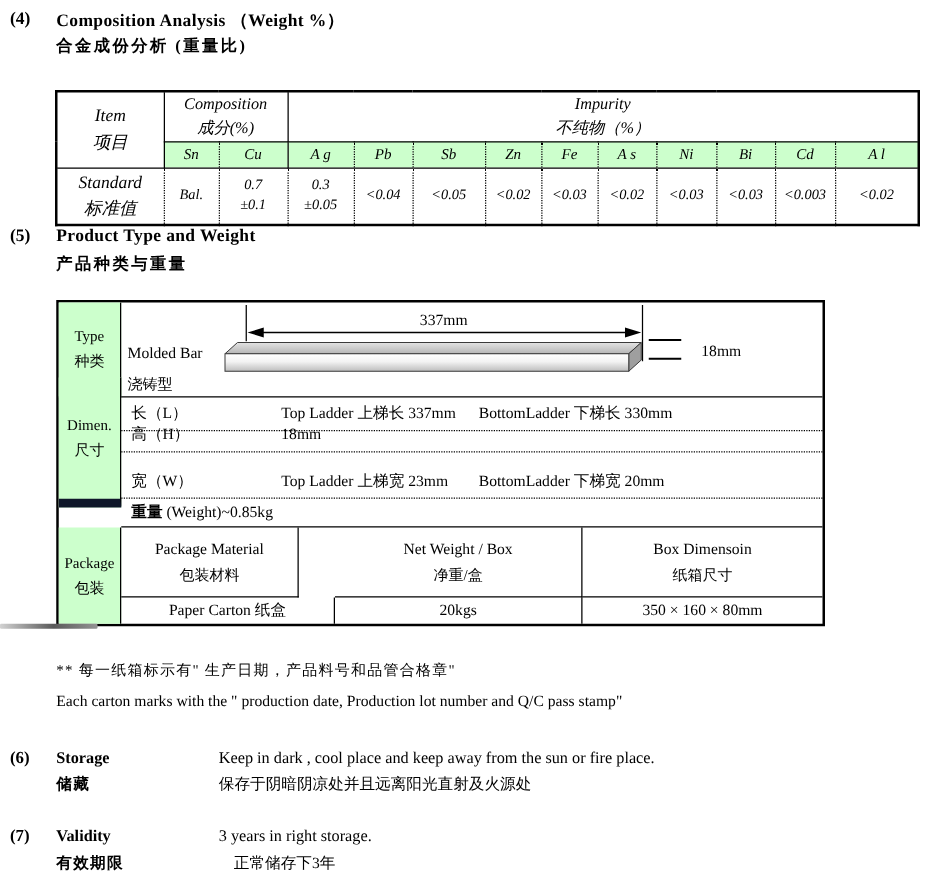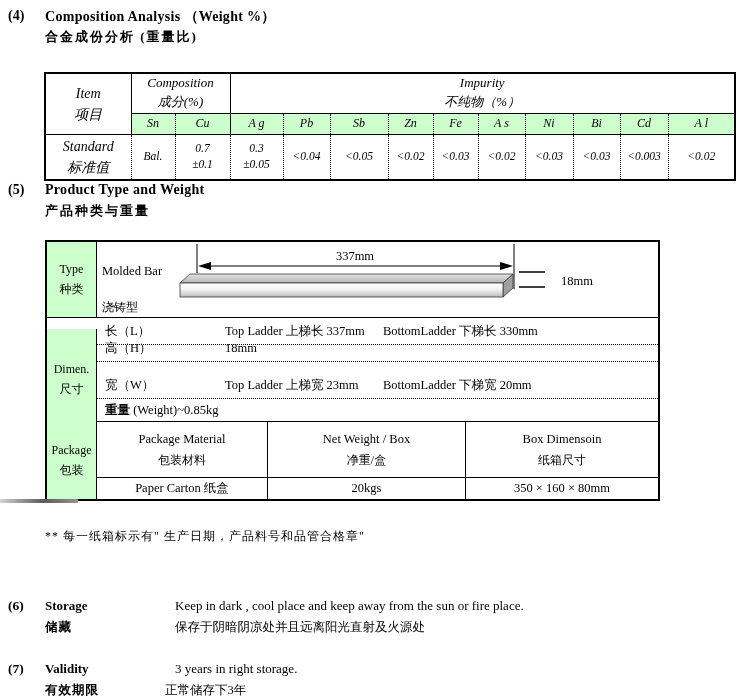--- a/index.html
+++ b/index.html
@@ -160,31 +160,31 @@
   <span class="abs secnum" style="left:8px; top:182px;">(5)</span>
   <span class="abs sectitle" style="left:45px; top:182px;">Product Type and Weight</span>
   <span class="abs secsub" style="left:45px; top:202px;">产品种类与重量</span>
 
   <div class="ptable">
 
     <div class="gcell" style="top:0; height:76px; border-bottom:1px solid #000;">
       <div>Type</div>
       <div>种类</div>
     </div>
-    <div class="gcell" style="top:87px; height:104px; border-bottom:3px solid #0f172a;">
+    <div class="gcell" style="top:60px; height:104px; border-bottom:7px solid #0f172a;">
       <div>Dimen.</div>
       <div>尺寸</div>
     </div>
     <div class="gcell" style="top:180px; height:77px;">
       <div>Package</div>
       <div>包装</div>
     </div>
 
     <div class="typecell rowline-solid">
-      <span class="abs" style="left:5px; top:22px; font-size:12.5px;">Molded Bar</span>
+      <span class="abs" style="left:5px; top:33px; font-size:12.5px;">Molded Bar</span>
       <span class="abs" style="left:5px; top:57px; font-size:12px;">浇铸型</span>
       <svg class="abs" style="left:0; top:0;" width="561" height="75" viewBox="0 0 561 75">
         <defs>
           <linearGradient id="gTop" x1="0" y1="0" x2="0" y2="1">
             <stop offset="0" stop-color="#e3e3e3"></stop>
               <stop offset="1" stop-color="#b5b5b5"></stop>
           </linearGradient>
           <linearGradient id="gFront" x1="0" y1="0" x2="0" y2="1">
             <stop offset="0" stop-color="#ffffff"></stop>
               <stop offset="0.45" stop-color="#f3f3f3"></stop>
@@ -218,47 +218,48 @@
     </div>
     <div class="dimrow dotb" style="top:130px; height:27px;">
       <span class="dlabel">宽（W）</span>
       <span class="dcol1">Top Ladder 上梯宽 23mm</span>
       <span class="dcol2">BottomLadder 下梯宽 20mm</span>
     </div>
     <div class="dimrow solb" style="top:157px; height:23px;">
       <span class="dlabel"><b>重量</b><span> (Weight)~0.85kg</span></span>
     </div>
 
-    <div class="pkghdr vr" style="left:50px; width:171px;">
+    <div class="pkghdr vr" style="left:50px; width:142px;">
       <div>Package Material</div>
       <div style="font-size:12px">包装材料</div>
     </div>
     <div class="pkghdr vr" style="left:221px; width:198px;">
       <div>Net Weight / Box</div>
       <div style="font-size:12px">净重/盒</div>
     </div>
     <div class="pkghdr" style="left:419px; width:192px;text-align:center;">
       <div>Box Dimensoin</div>
       <div style="font-size:12px">纸箱尺寸</div>
     </div>
 
     <div class="pkgval vr" style="left:50px; width:171px;">Paper Carton  纸盒</div>
     <div class="pkgval vr" style="left:221px; width:198px;text-align:right;">20kgs</div>
     <div class="pkgval" style="left:419px; width:192px;">350 × 160 × 80mm</div>
   </div>
 
   <div class="smudge"></div>
 
   <span class="abs note" style="left:45px; top:528px; letter-spacing:1px;">** 每一纸箱标示有"  生产日期，产品料号和品管合格章"</span>
+  <span class="abs note" style="left:45px; top:554px; font-size:12.5px;">Each carton marks with the " production date, Production lot number and Q/C pass stamp"</span>
 
   <span class="abs secnum" style="left:8px; top:598px; font-size:13.5px;">(6)</span>
   <span class="abs bold bodytxt" style="left:45px; top:598px;">Storage</span>
   <span class="abs bodytxt" style="left:175px; top:598px;">Keep in dark , cool place and keep away from the sun or fire place.</span>
   <span class="abs bold zhtxt" style="left:45px; top:619px; letter-spacing:1px;">储藏</span>
   <span class="abs zhtxt" style="left:175px; top:619px;">保存于阴暗阴凉处并且远离阳光直射及火源处</span>
 
   <span class="abs secnum" style="left:8px; top:661px; font-size:13.5px;">(7)</span>
   <span class="abs bold bodytxt" style="left:45px; top:661px;">Validity</span>
   <span class="abs bodytxt" style="left:175px; top:661px;">3 years in right storage.</span>
   <span class="abs bold zhtxt" style="left:45px; top:682px; letter-spacing:1px;">有效期限</span>
-  <span class="abs zhtxt" style="left:165px; top:682px;">正常储存下3年</span>
+  <span class="abs zhtxt" style="left:187px; top:682px;">正常储存下3年</span>
 
 </div>
 
 </body></html>

